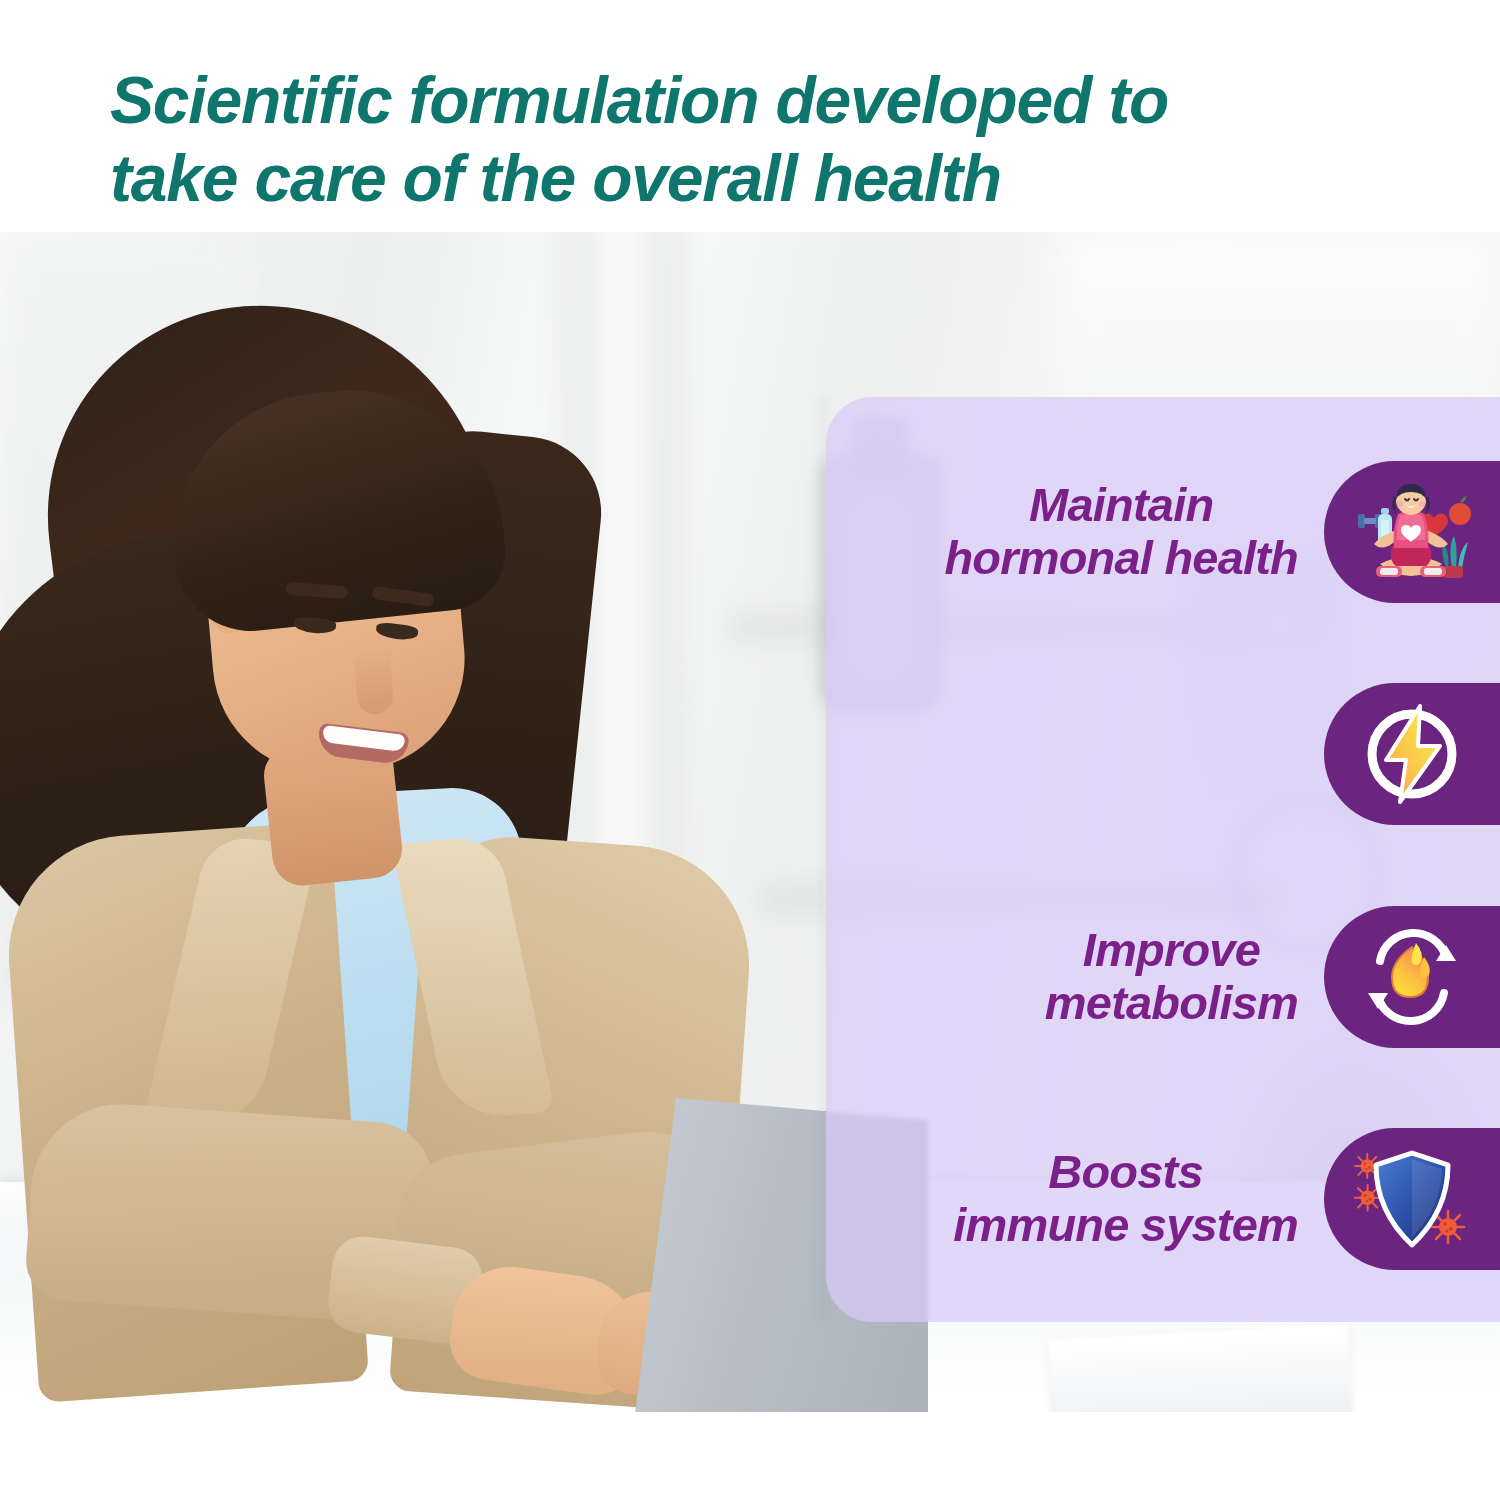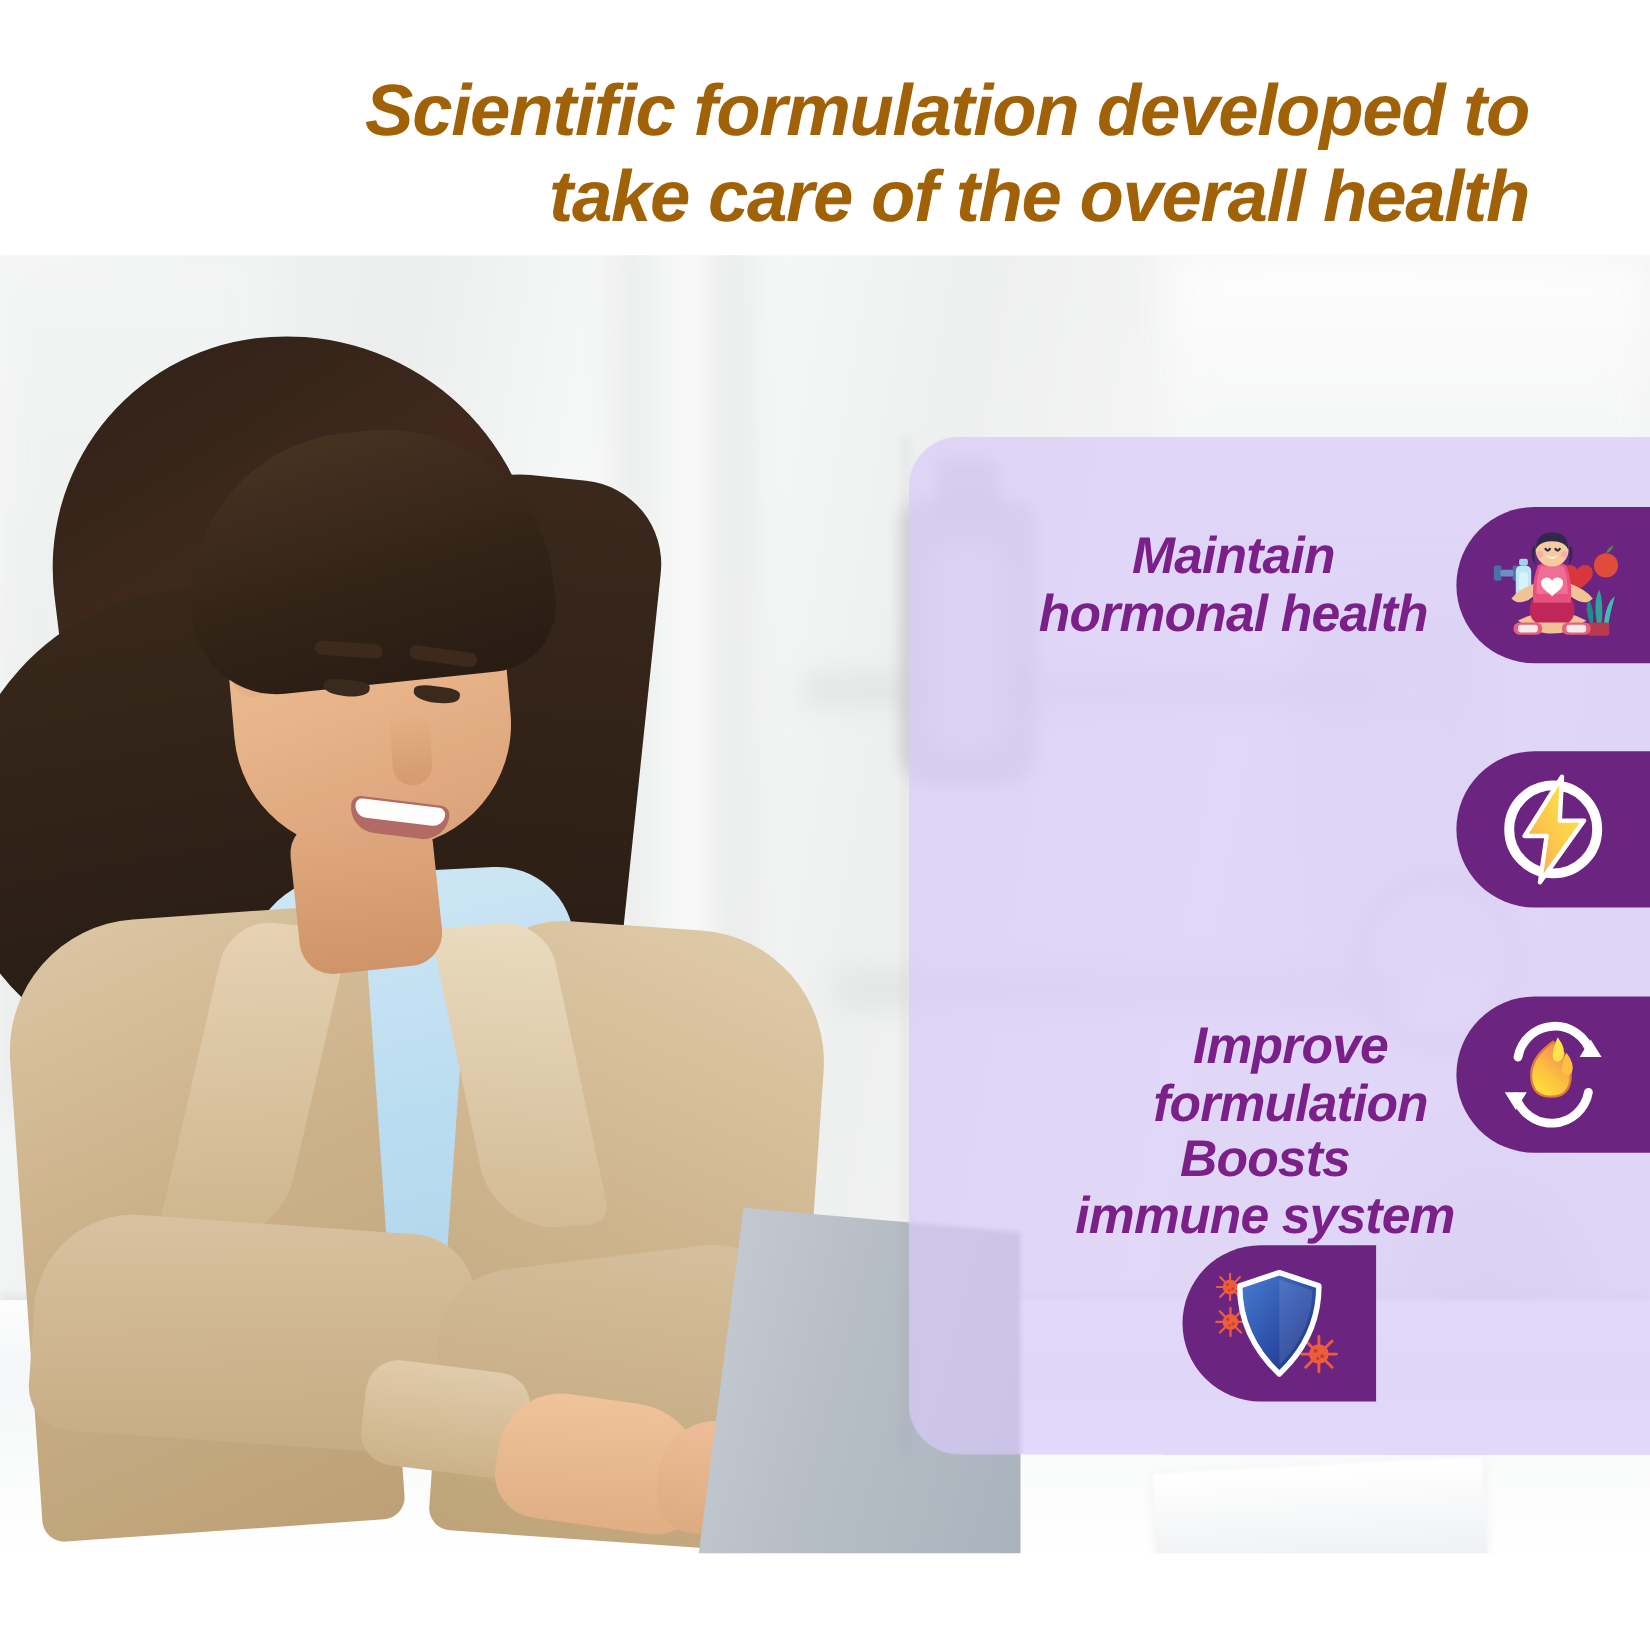--- a/index.html
+++ b/index.html
@@ -18,28 +18,28 @@
     overflow: hidden;
     background: #ffffff;
   }
 
   
   .headline {
     position: absolute;
     left: 0;
     top: 62px;
     width: 1500px;
-    text-align: right;
+    text-align: left;
     font-family: "Liberation Sans", sans-serif;
     font-weight: bold;
     font-style: italic;
     font-size: 66px;
     line-height: 1.18;
     letter-spacing: -1.2px;
-    color: #a16207;
+    color: #0f766e;
     padding: 0 110px;
     box-sizing: border-box;
     white-space: pre-line;
   }
 
   
   .photo {
     position: absolute;
     left: 0;
     top: 232px;
@@ -360,21 +360,21 @@
     left: 0;
     width: 674px;
     height: 150px;
     display: flex;
     align-items: center;
     justify-content: flex-end;
   }
   .benefit-row.r1 { top: 60px; }
   .benefit-row.r2 { top: 282px; }
   .benefit-row.r3 { top: 505px; }
-  .benefit-row.r4 { top: 727px; flex-direction: column; }
+  .benefit-row.r4 { top: 727px; }
 
   .benefit-label {
     font-weight: bold;
     font-style: italic;
     font-size: 47px;
     line-height: 1.12;
     letter-spacing: -0.8px;
     color: #7B2089;
     text-align: center;
     white-space: pre-line;
@@ -551,21 +551,21 @@
             </defs>
             <circle cx="56" cy="56" r="40" fill="none" stroke="#FFFFFF" stroke-width="9"></circle>
             <path d="M64 8 L30 62 L50 62 L44 104 L84 48 L62 48 Z" fill="url(#boltGrad)" stroke="#FFFFFF" stroke-width="4" stroke-linejoin="round"></path>
           </svg>
         </span>
       </div>
     </div>
 
     <div class="benefit-row r3">
       <div class="benefit-label">Improve
-formulation</div>
+metabolism</div>
       <div class="benefit-badge">
         <span>
           <svg width="116" height="112" viewBox="0 0 116 112">
             <defs>
               <linearGradient id="flameGrad" x1="0" y1="1" x2="0.6" y2="0">
                 <stop offset="0%" stop-color="#FFE93B"></stop>
                 <stop offset="50%" stop-color="#FCC23F"></stop>
                 <stop offset="100%" stop-color="#F48A5C"></stop>
               </linearGradient>
             </defs>

